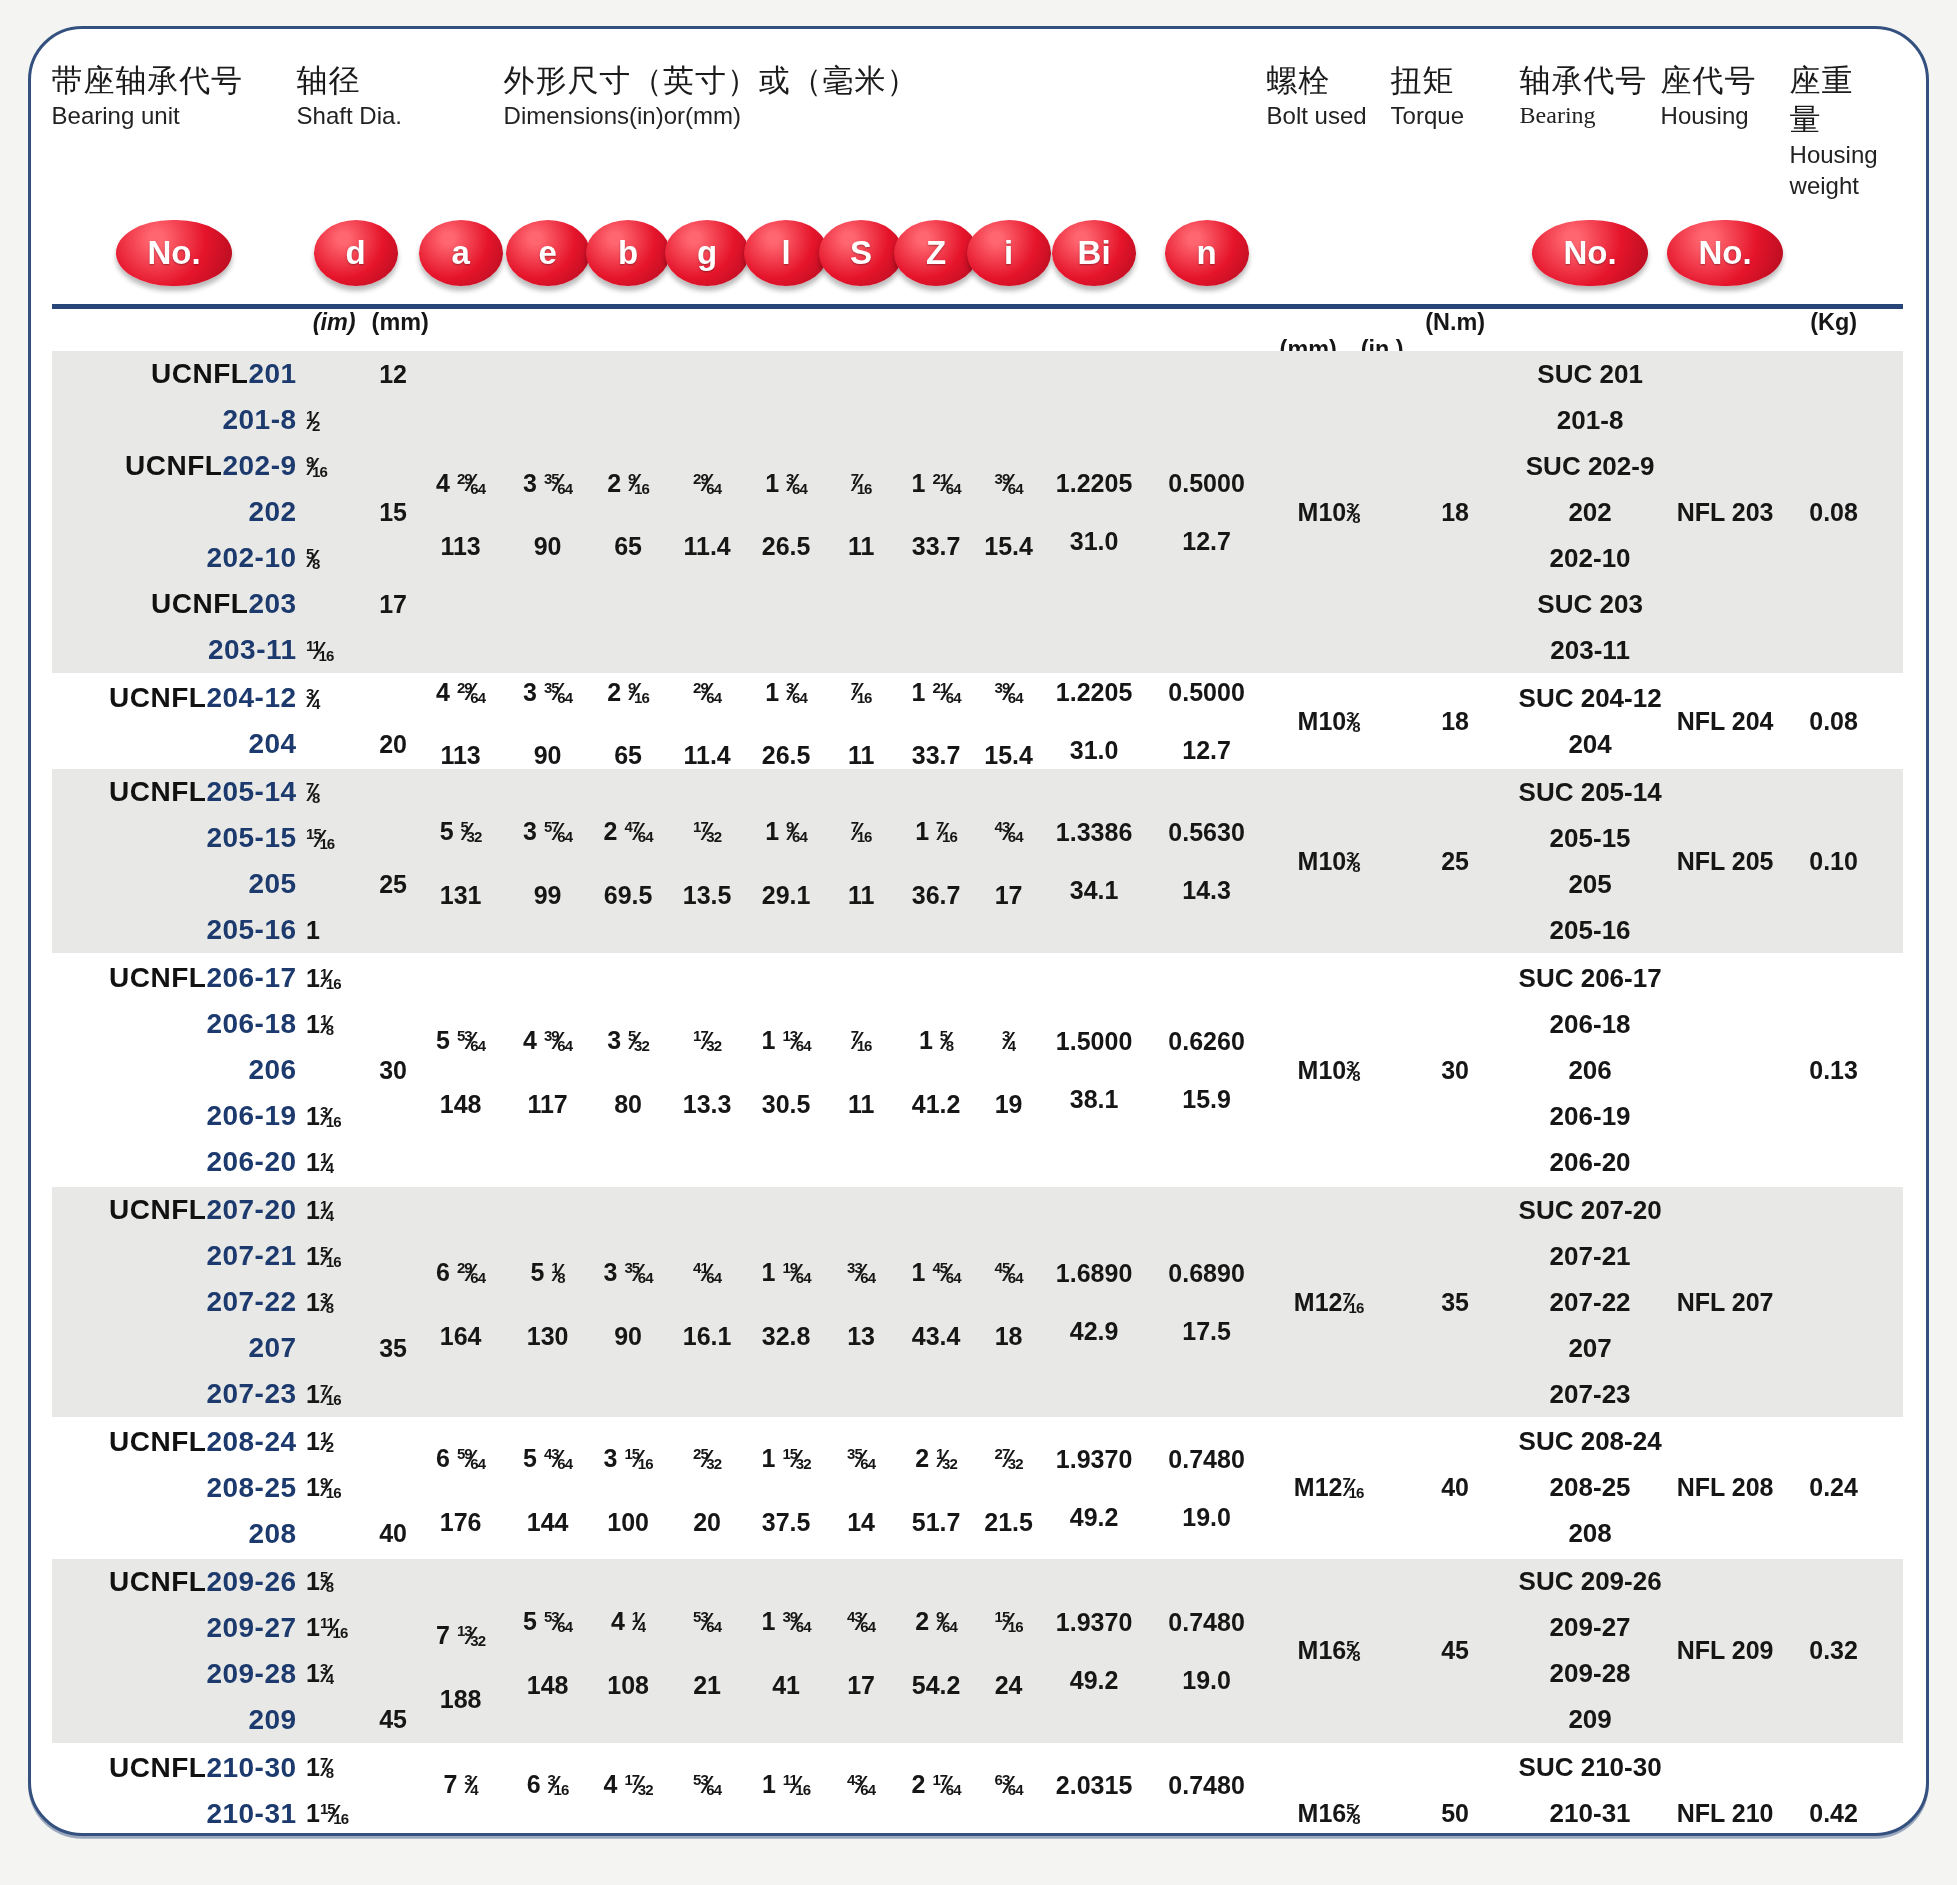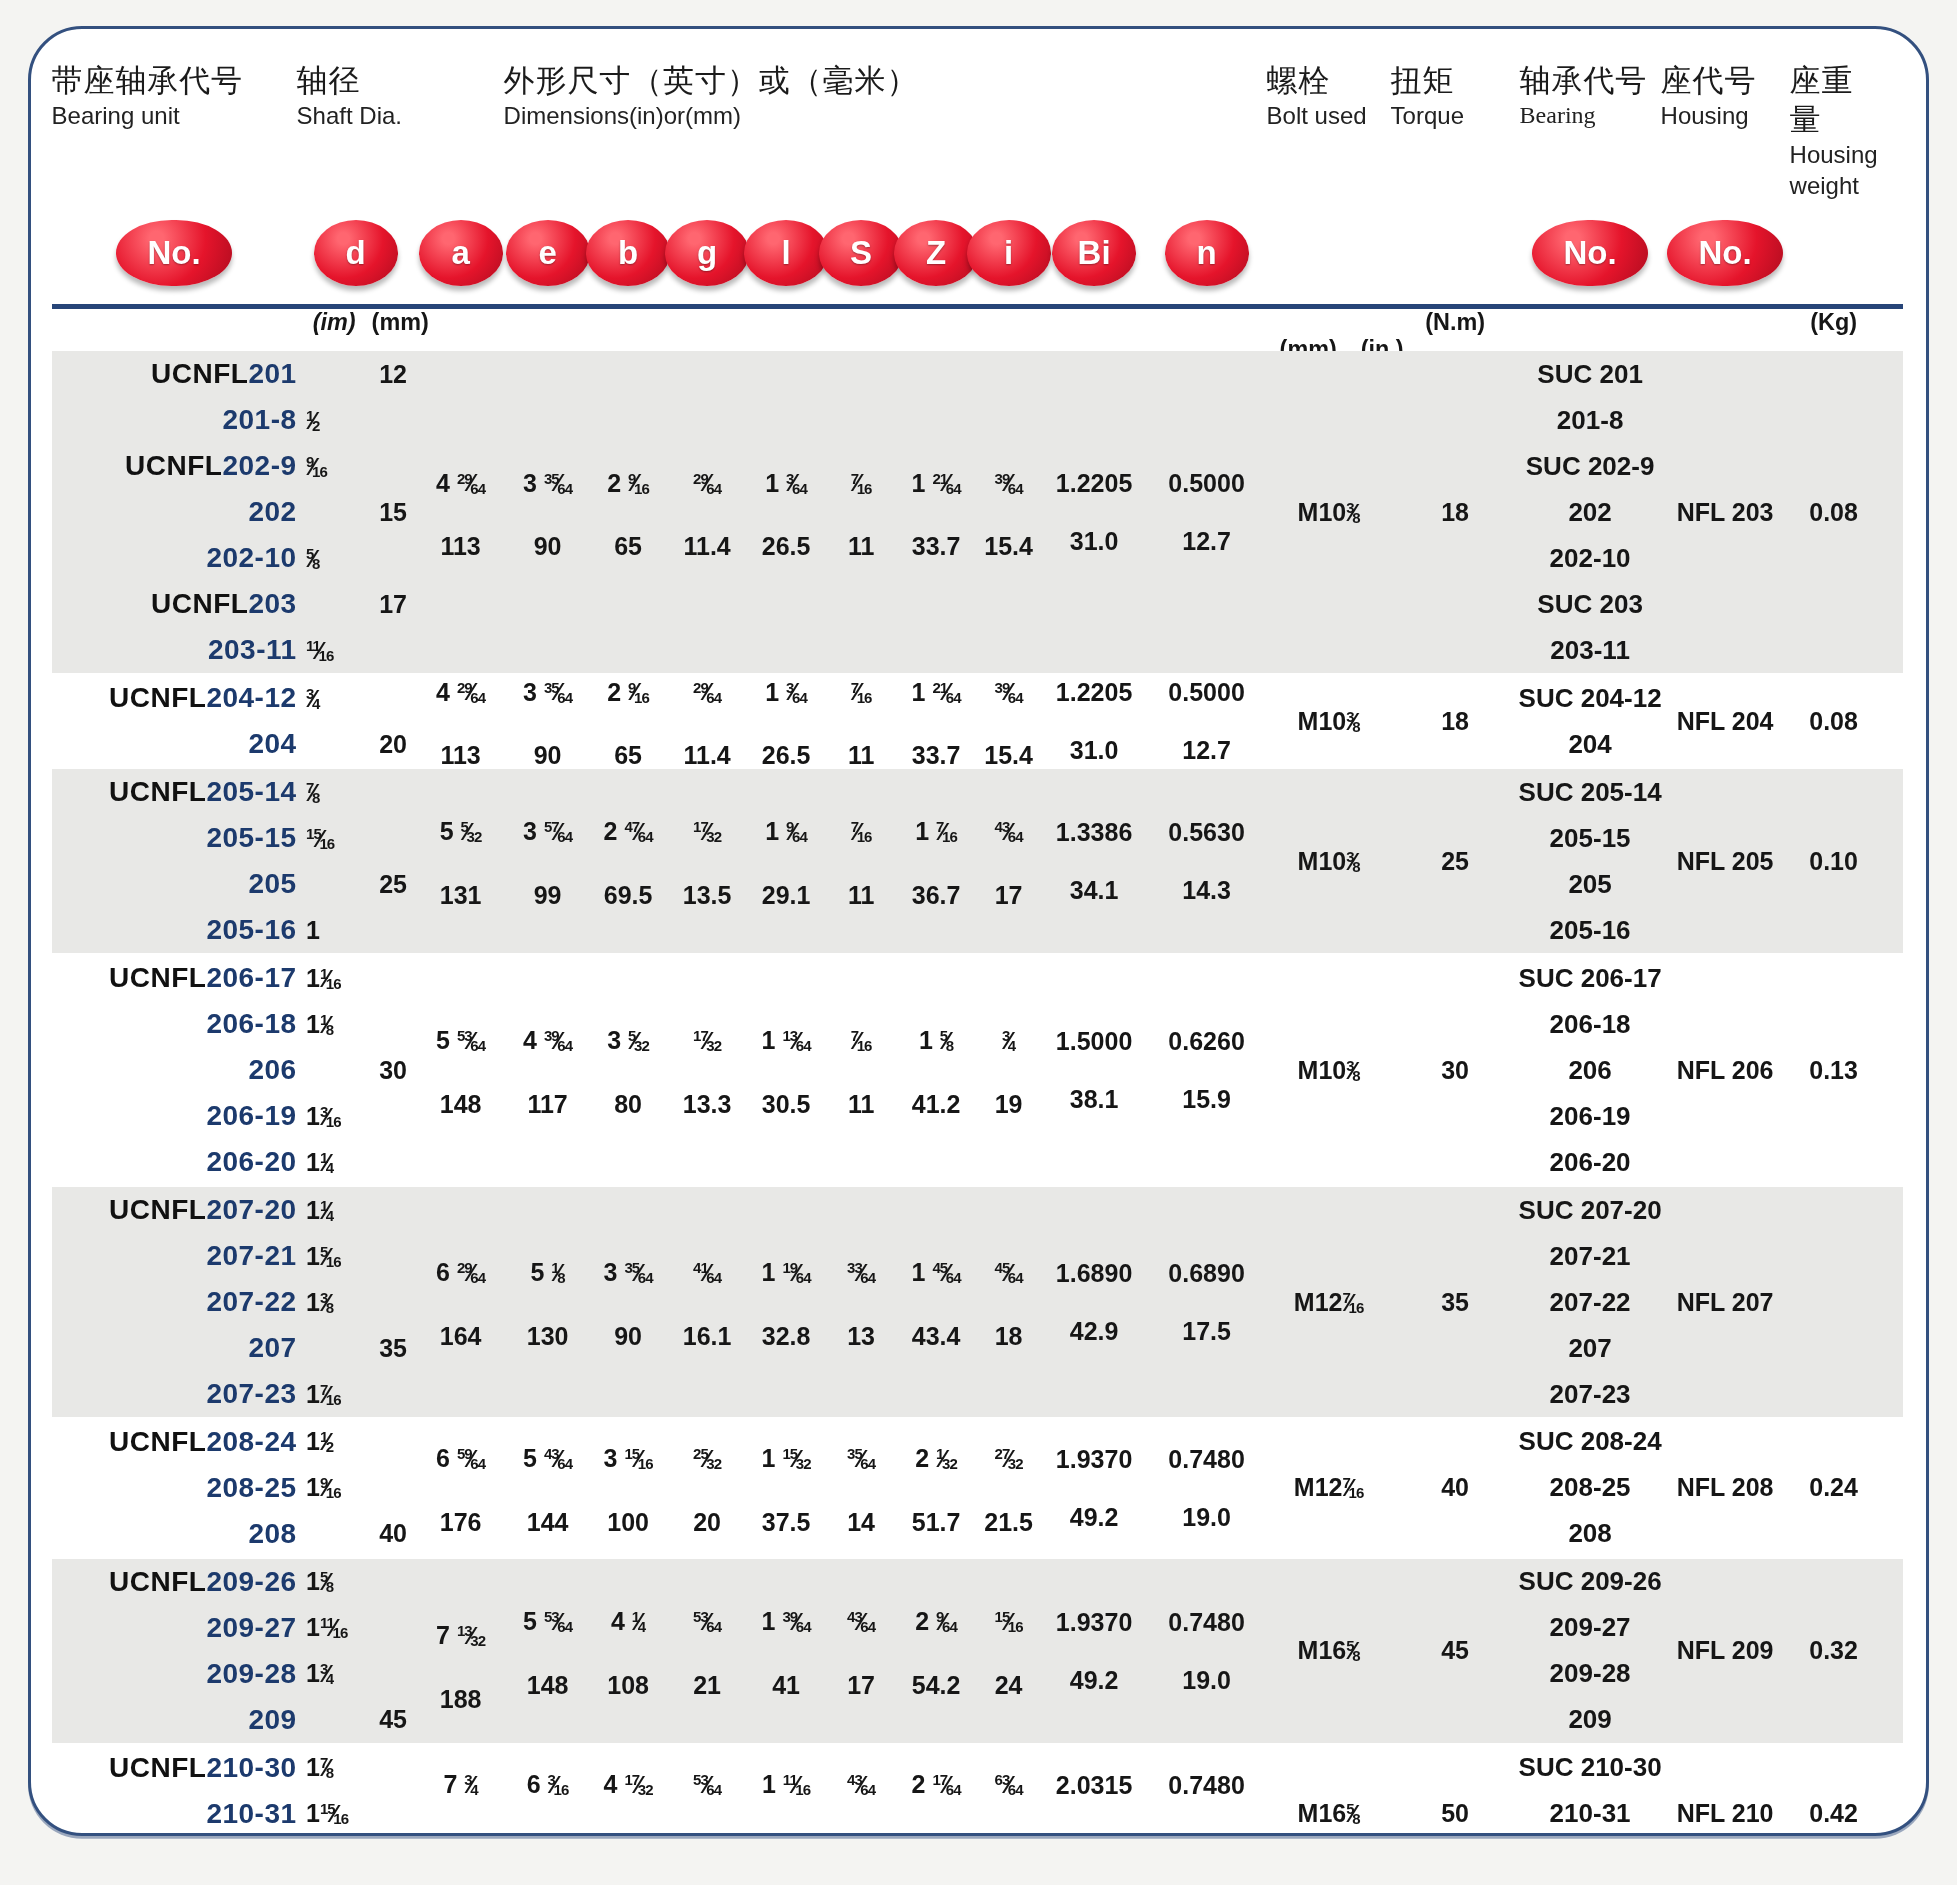--- a/index.html
+++ b/index.html
@@ -477,21 +477,20 @@
         </div>
         <div class="cell stack" style="grid-area: 1 / 13 / 6 / 14;">
           <div class="ln">0.6260</div>
           <div class="ln">15.9</div>
         </div>
         <div class="cell single" style="grid-area: 1 / 14 / 6 / 15;">
           <span>M10</span> 
           <span class="fr"><sup>3</sup><span class="sl">⁄</span><sub>8</sub></span>
         </div>
         <div class="cell single" style="grid-area: 1 / 15 / 6 / 16;">30</div>
-        <div class="cell single" style="grid-area: 1 / 17 / 6 / 18;">NFL 206</div>
         <div class="cell single" style="grid-area: 1 / 18 / 6 / 19;">0.13</div>
       </div>
       <div class="block shaded" style="grid-template-rows: repeat(5, var(--rh));">
         <div class="cell desig" style="grid-area: 1 / 1;">
           <span class="blk">UCNFL</span>
           <span class="nvy">207-20</span>
         </div>
         <div class="cell sin" style="grid-area: 1 / 2;">
           <span>1</span> 
           <span class="fr"><sup>1</sup><span class="sl">⁄</span><sub>4</sub></span>

